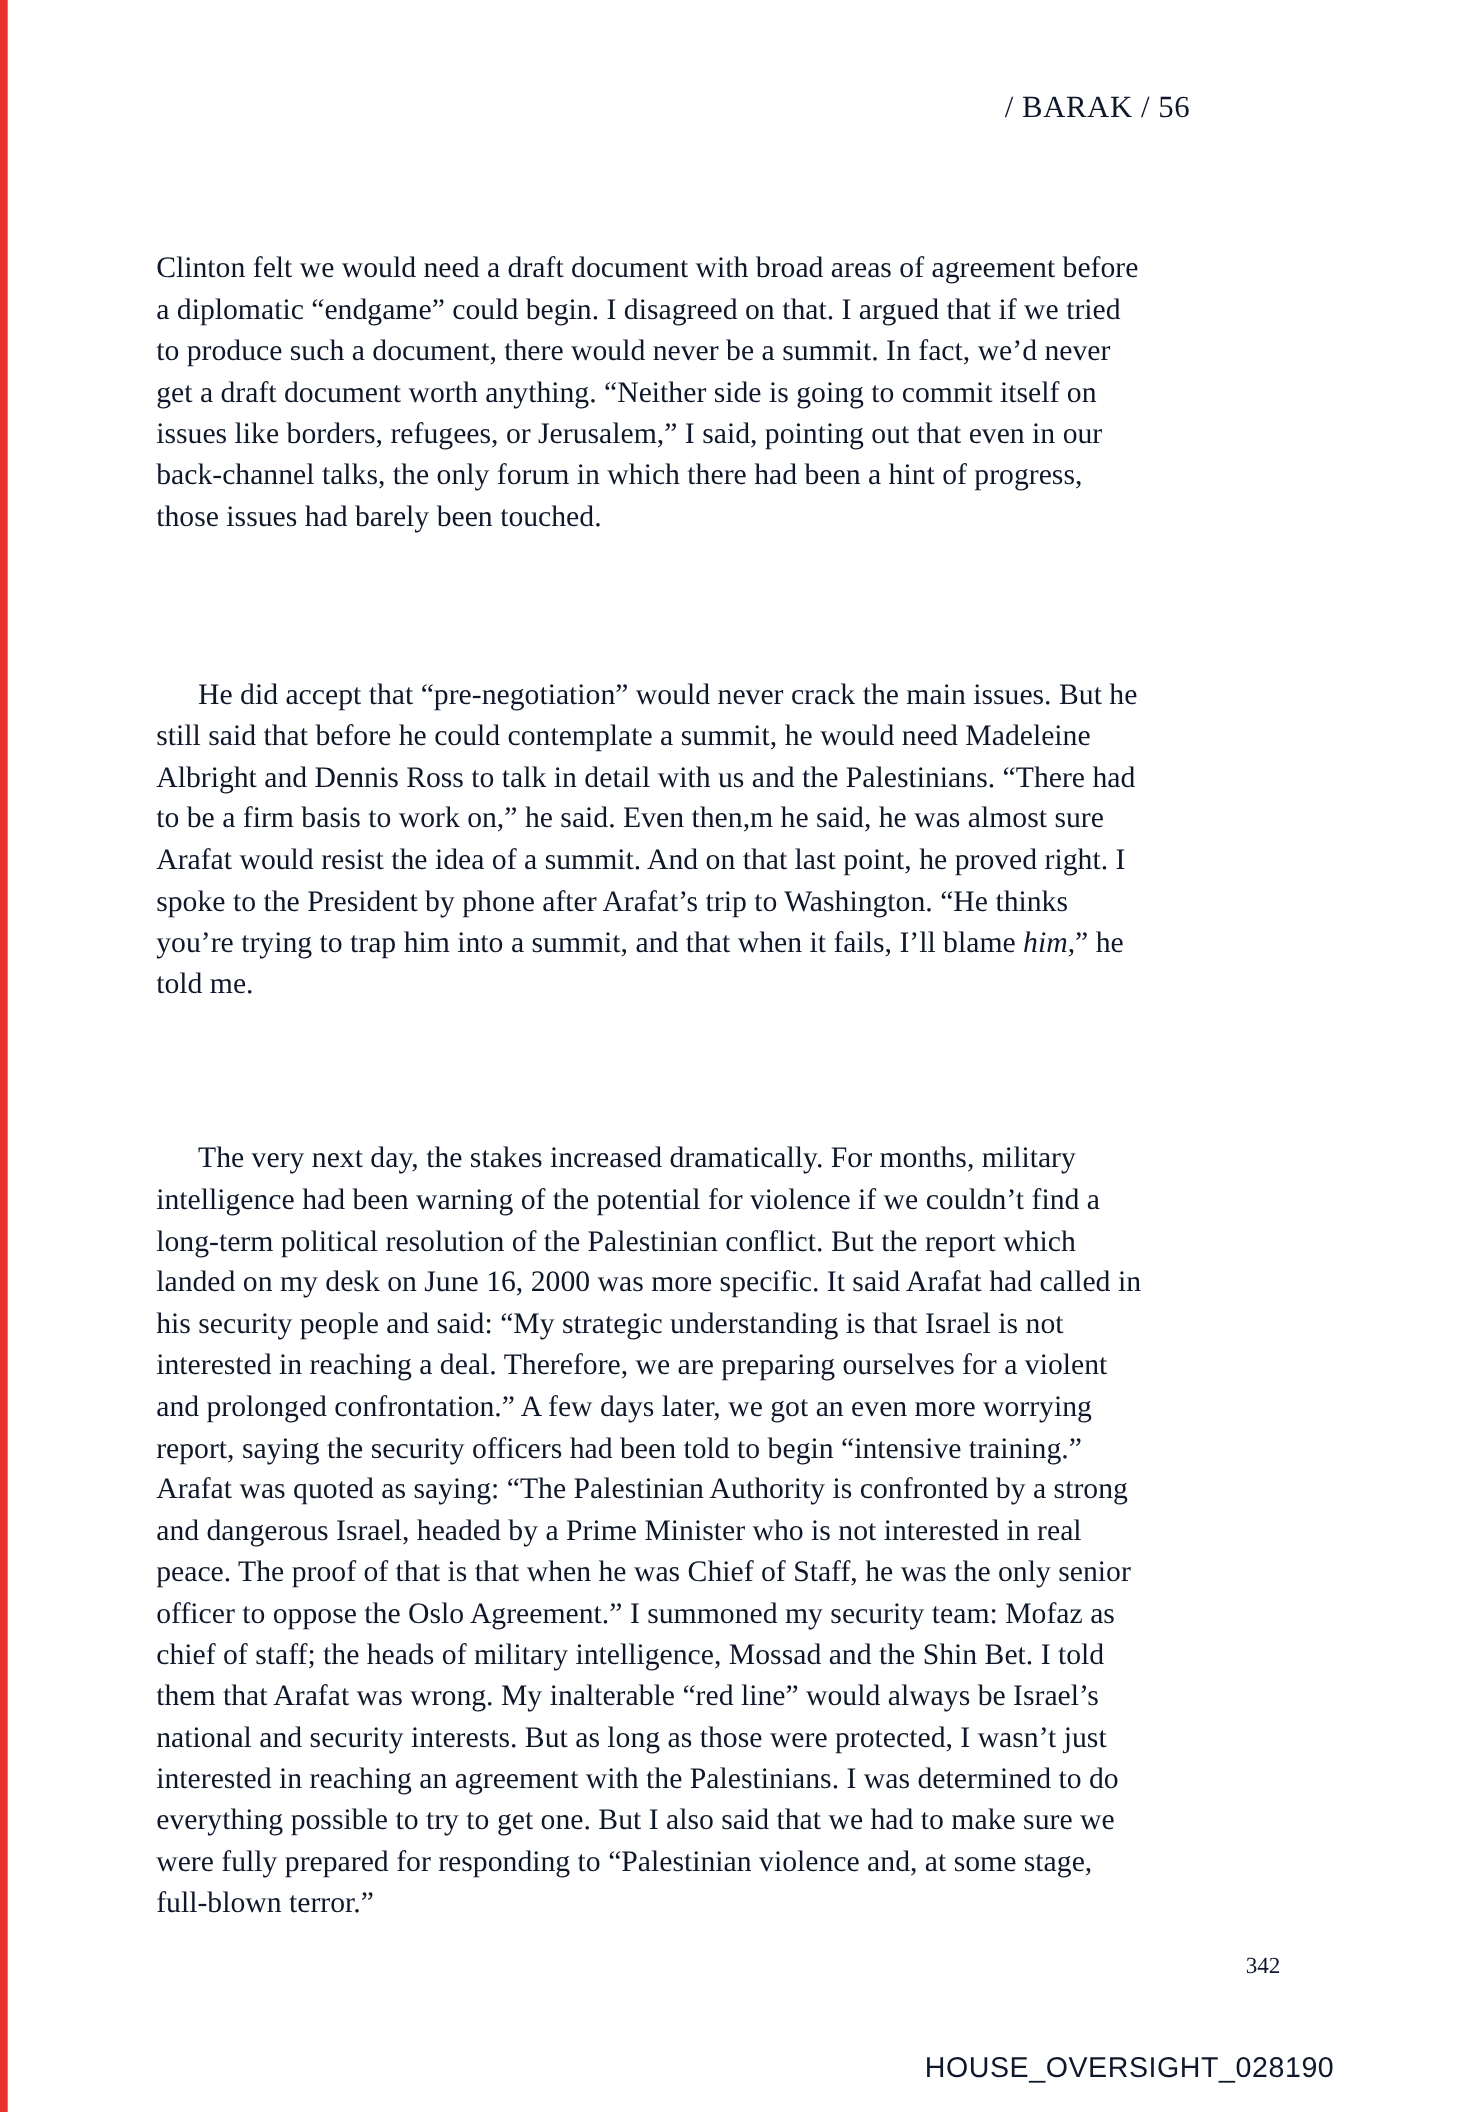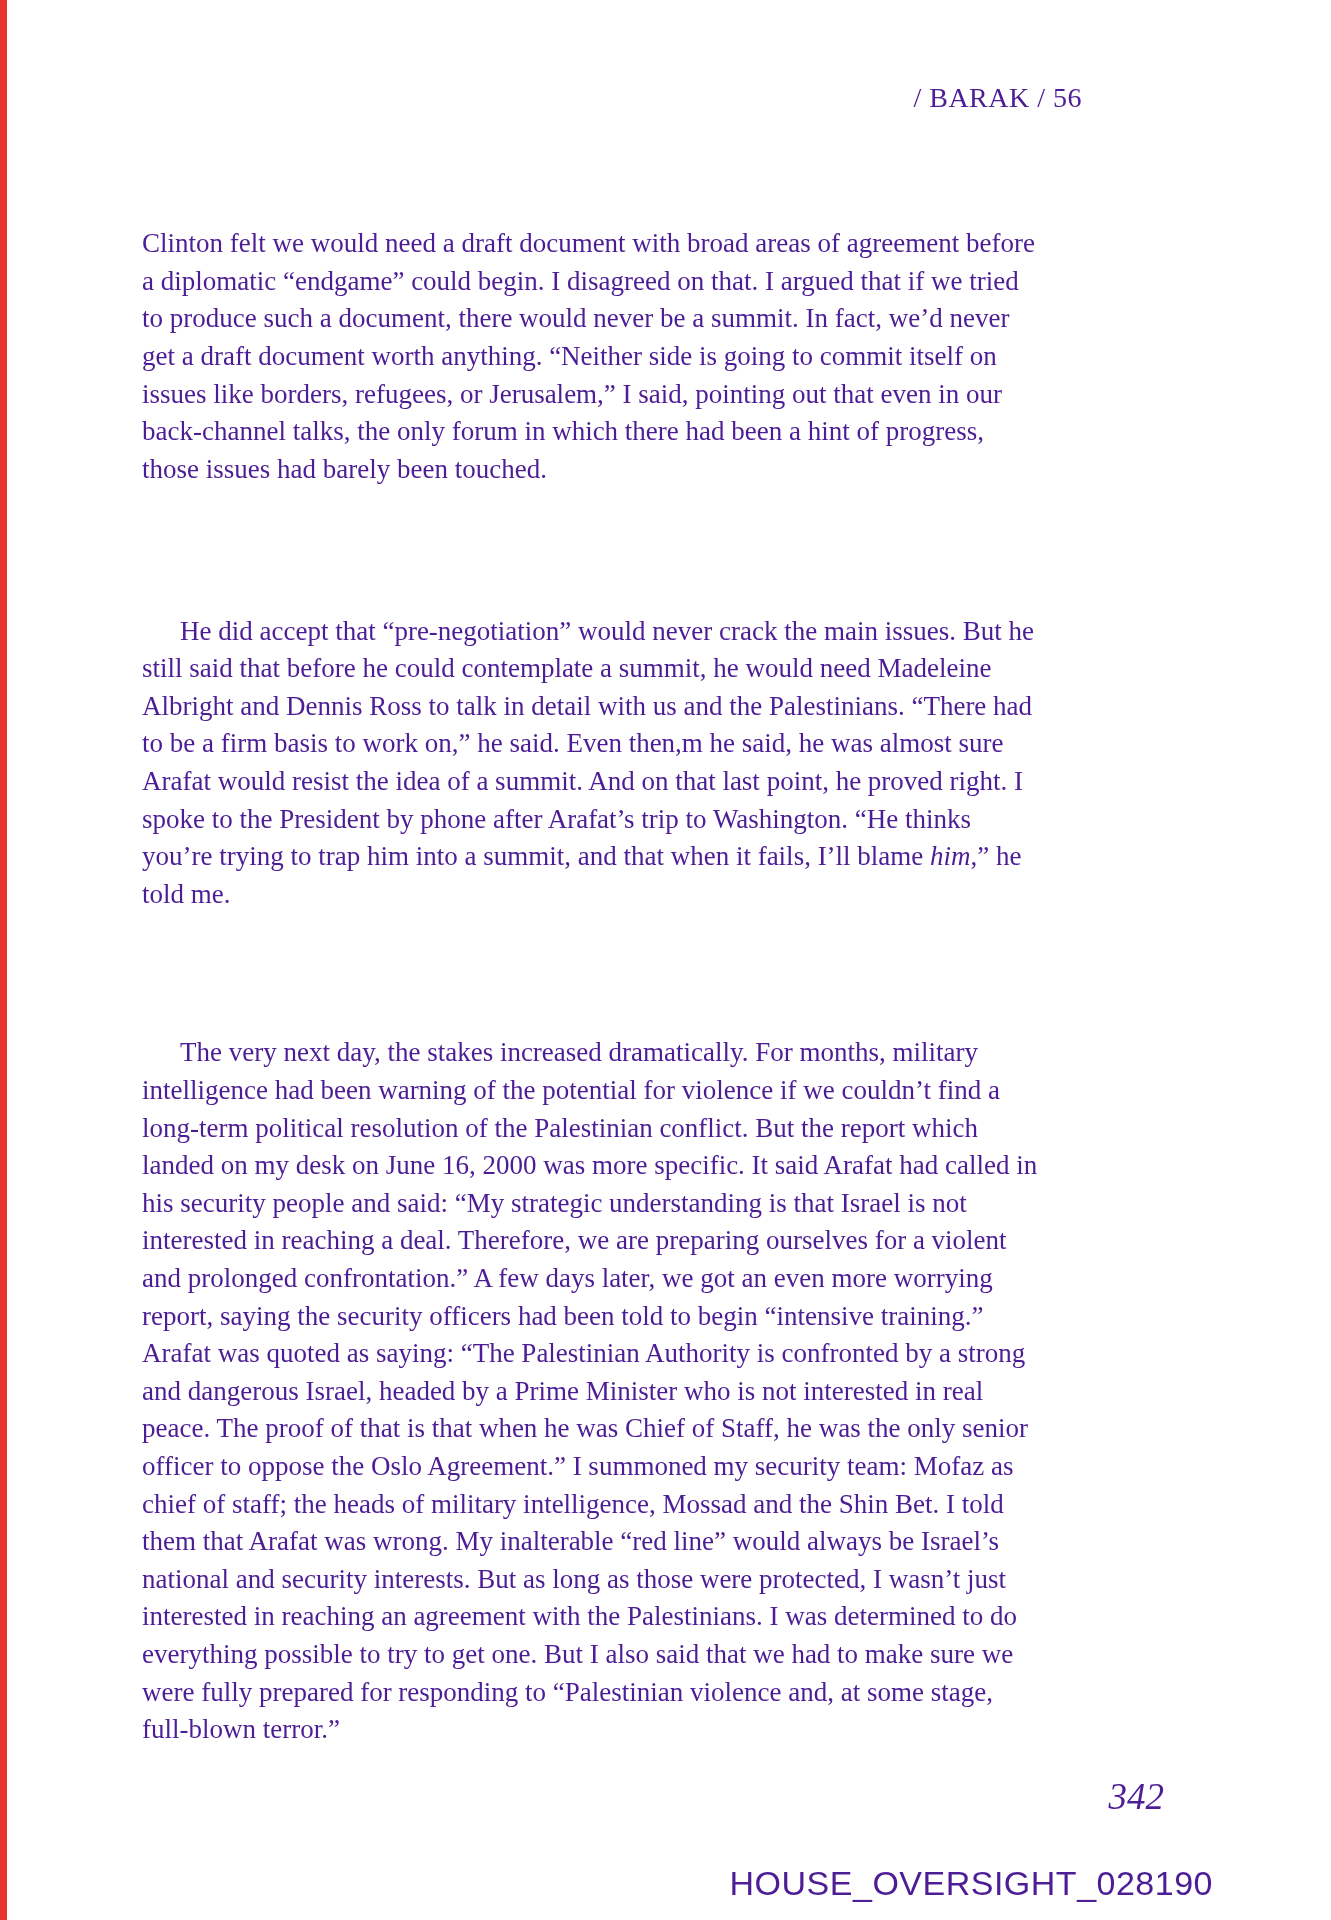--- a/index.html
+++ b/index.html
@@ -7,21 +7,21 @@
     padding: 0;
     background: #ffffff;
   }
   .page {
     position: relative;
     width: 1223px;
     height: 1920px;
     background: #ffffff;
     overflow: hidden;
     font-family: "Liberation Serif", serif;
-    color: #4c1d95;
+    color: #0f172a;
   }
   .red-edge {
     position: absolute;
     left: 0;
     top: 0;
     width: 7px;
     height: 1920px;
   }
   .running-header {
     position: absolute;
@@ -50,29 +50,28 @@
   }
   .content p.indent {
     text-indent: 38px;
   }
   .content em {
   }
   .page-number {
     position: absolute;
     top: 1775px;
     right: 59px;
-    font-size: 37px;
-    font-style: italic;
+    font-size: 21px;
   }
   .bates-stamp {
     position: absolute;
     top: 1864px;
     right: 10px;
     font-family: "Liberation Sans", sans-serif;
-    font-size: 34px;
+    font-size: 26px;
     letter-spacing: 0.5px;
     white-space: nowrap;
   }
 </style>
 </head>
 <body>
 
 <div class="page">
 
   <div class="red-edge" style="background: rgb(232, 52, 42);"></div>

